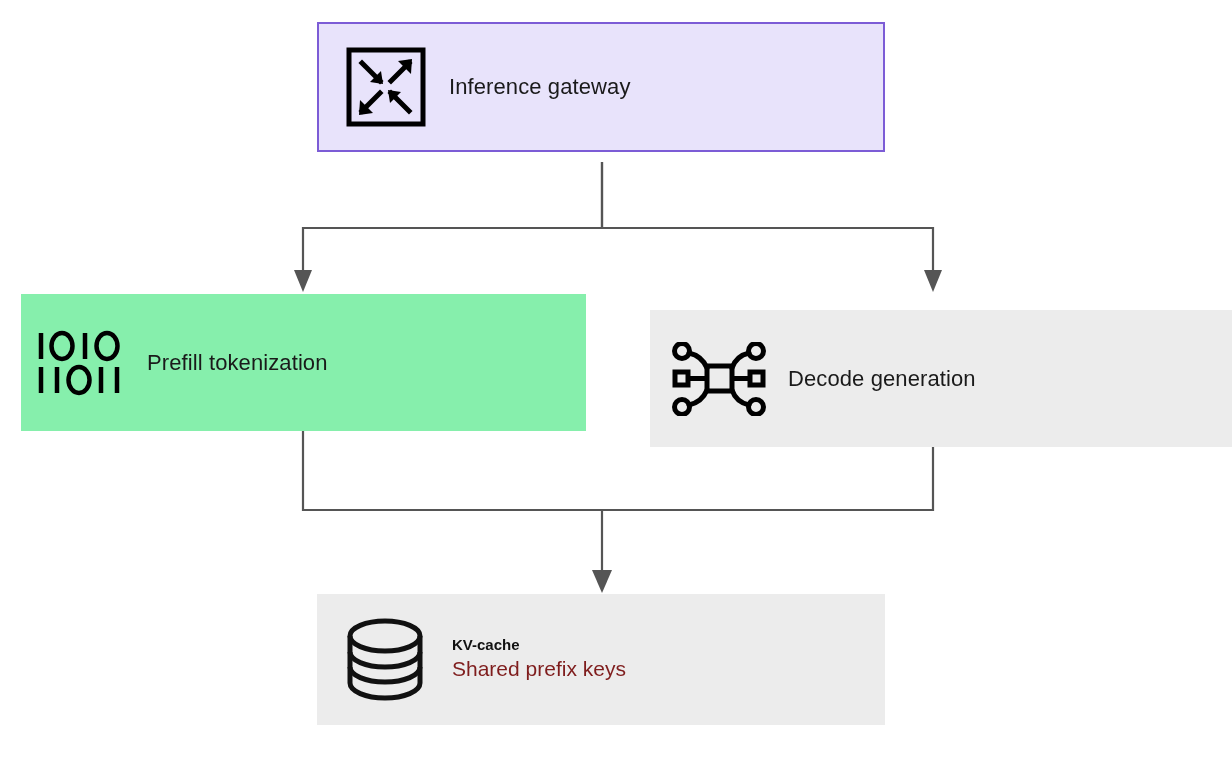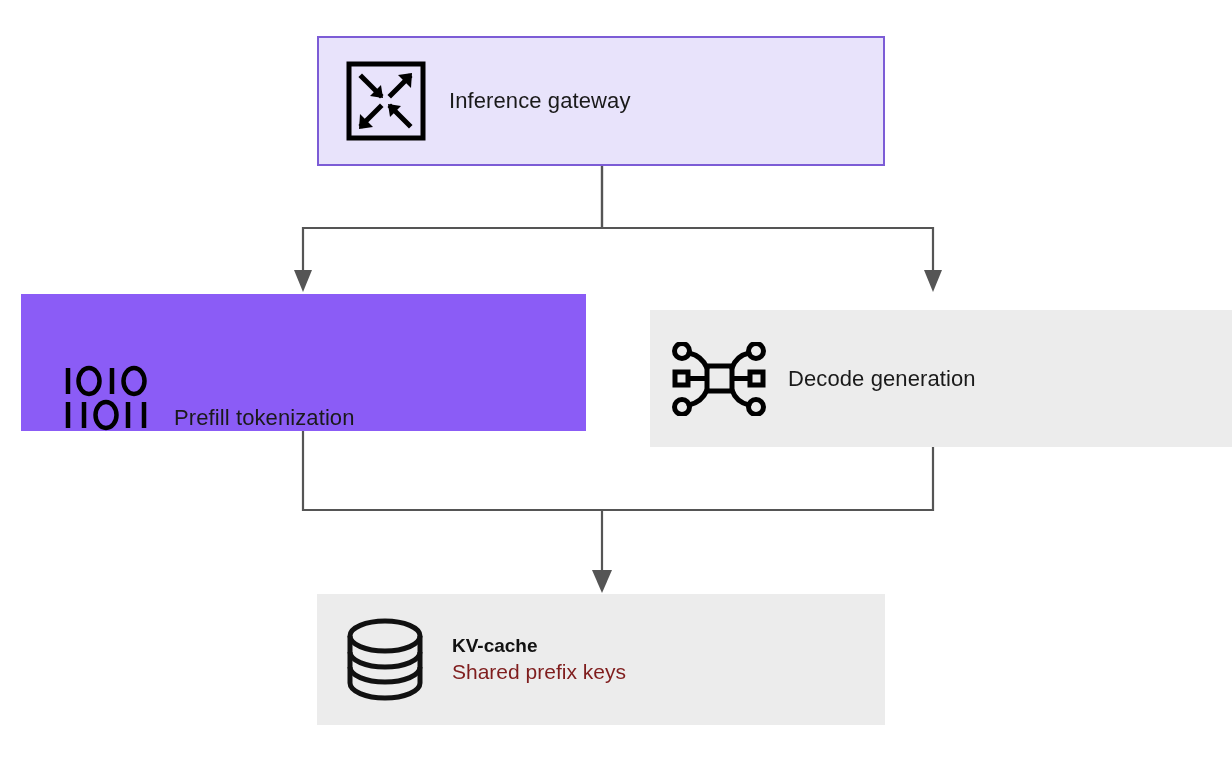--- a/index.html
+++ b/index.html
@@ -20,35 +20,34 @@
     inset: 0;
   }
   .node {
     position: absolute;
     display: flex;
     align-items: center;
     box-sizing: border-box;
   }
   .node-gateway {
     left: 317px;
-    top: 36px;
+    top: 22px;
     width: 568px;
     height: 130px;
     background: #e8e3fb;
     border: 2px solid #7c5cd6;
     padding-left: 26px;
   }
   .node-prefill {
     left: 21px;
     top: 294px;
     width: 565px;
     height: 137px;
-    background: #8b5cf6;
-    padding-left: 41px;
-    align-items: flex-end;
+    background: #86efac;
+    padding-left: 14px;
   }
   .node-decode {
     left: 650px;
     top: 310px;
     width: 582px;
     height: 137px;
     background: #ececec;
     padding-left: 22px;
   }
   .node-kvcache {
@@ -70,21 +69,21 @@
     flex-direction: column;
     justify-content: center;
   }
   .node-label {
     font-size: 22px;
     letter-spacing: 0.1px;
     color: #1a1a1a;
     white-space: nowrap;
   }
   .node-title-strong {
-    font-size: 19px;
+    font-size: 15px;
     font-weight: bold;
     color: #121212;
     white-space: nowrap;
     line-height: 1.25;
   }
   .node-subtitle {
     font-size: 21px;
     font-weight: normal;
     color: #7f1d1d;
     white-space: nowrap;

